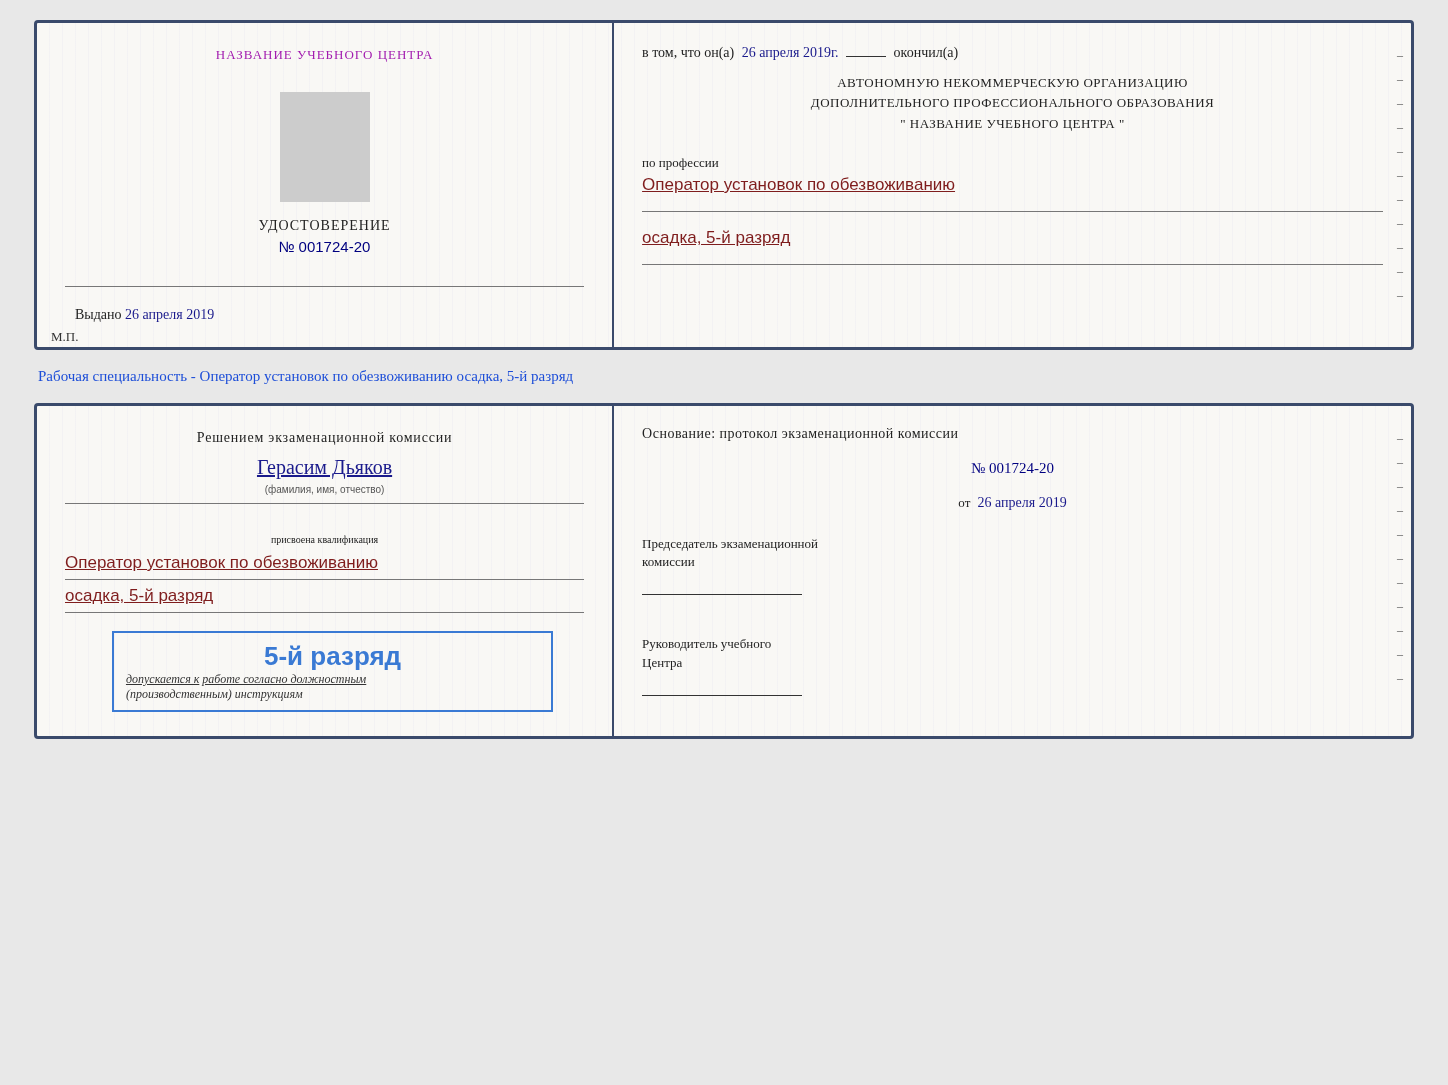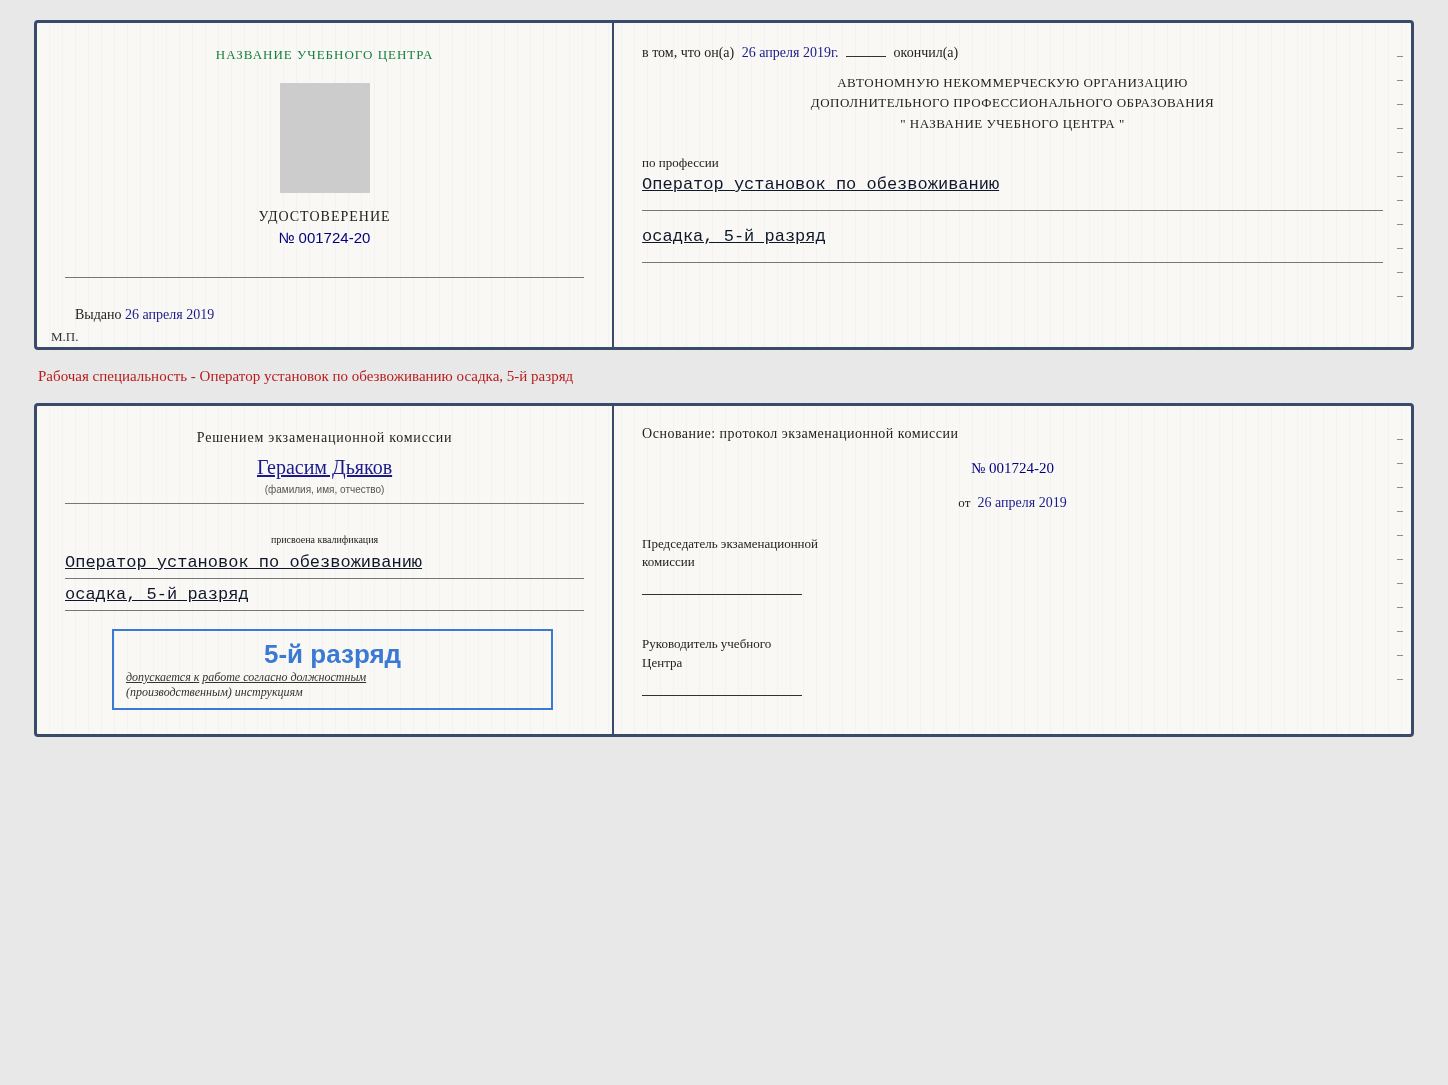--- a/index.html
+++ b/index.html
@@ -71,32 +71,32 @@
       right: 8px;
       top: 20px;
       font-size: 12px;
       color: #555;
       line-height: 24px;
     }
 
     
     .annotation {
       font-size: 15px;
-      color: #b91c1c;
+      color: #1d4ed8;
       padding: 2px 4px;
     }
 
     
     .training-center-label {
       font-size: 13px;
       letter-spacing: 1px;
       text-align: center;
       text-transform: uppercase;
-      color: #15803d;
-      margin-bottom: 20px;
+      color: #a21caf;
+      margin-bottom: 29px;
       font-weight: normal;
     }
 
     .photo-placeholder {
       width: 90px;
       height: 110px;
       background: #ccc;
       margin-bottom: 16px;
     }
 
@@ -159,22 +159,22 @@
       text-transform: uppercase;
     }
 
     .profession-label {
       font-size: 13px;
       color: #222;
       margin-top: 4px;
     }
 
     .profession-value {
-      font-family: Liberation Mono, monospace;
-      color: #0f172a;
+      font-family: Liberation Sans, sans-serif;
+      color: #7f1d1d;
       font-size: 17px;
       text-decoration: underline;
       display: block;
       margin-top: 4px;
     }
 
     .divider-line {
       border: none;
       border-bottom: 1px solid #777;
       width: 100%;

